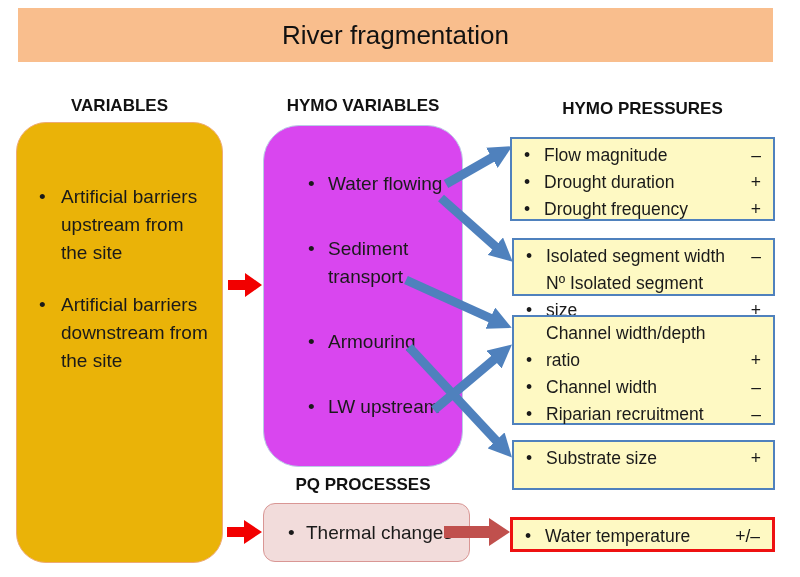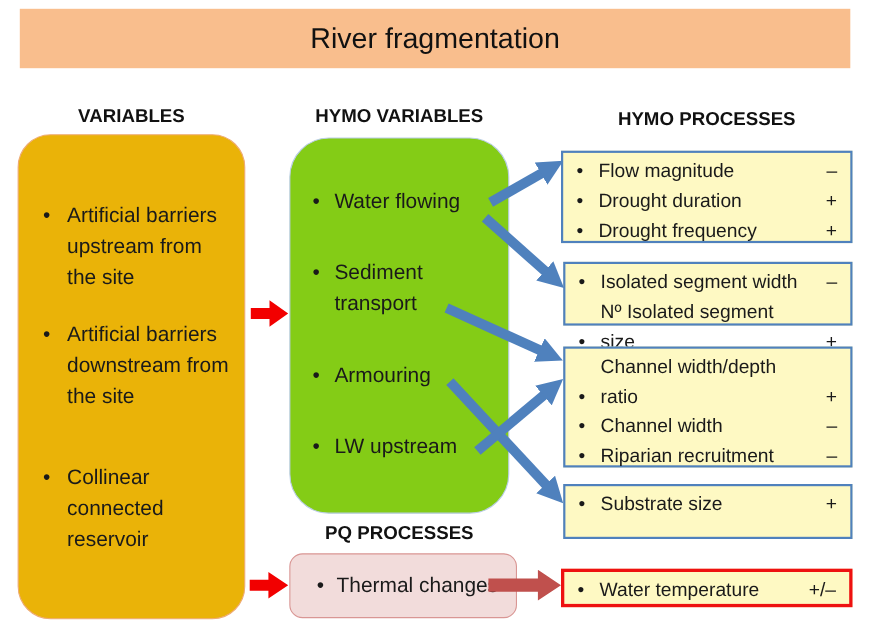--- a/index.html
+++ b/index.html
@@ -12,24 +12,24 @@
   .hdr-pressures{left:16px;top:96px;width:207px;}
   .hdr-hymo-proc{left:255px;top:96px;width:216px;}
   .hdr-hymo-var{left:510px;top:99px;width:265px;}
   .hdr-pq{left:255px;top:475px;width:216px;}
 
   .orange-box{position:absolute;left:16px;top:122px;width:207px;height:441px;background:#eab308;
               border:1px solid #eeab74;border-radius:30px;box-sizing:border-box;padding:60px 14px 0 20px;}
   .orange-box .li{position:relative;padding-left:24px;font-size:19px;line-height:28px;}
   .orange-box .li::before{content:"•";position:absolute;left:2px;top:0;}
   .orange-box .li.m1{margin-bottom:24px;}
-  .orange-box .li.m2{margin-bottom:46px;}
+  .orange-box .li.m2{margin-bottom:30px;}
 
-  .blue-box{position:absolute;left:263px;top:125px;width:200px;height:342px;background:#84cc16;
-            border:1px solid #b9cde5;border-radius:36px;box-sizing:border-box;padding:44px 10px 0 20px;}
+  .blue-box{position:absolute;left:263px;top:125px;width:200px;height:342px;background:#d946ef;
+            border:1px solid #b9cde5;border-radius:36px;box-sizing:border-box;padding:44px 10px 0 44px;}
   .blue-box .li{position:relative;padding-left:20px;font-size:19px;line-height:28px;margin-bottom:37px;}
   .blue-box .li::before{content:"•";position:absolute;left:0;top:0;}
 
   .pink-box{position:absolute;left:263px;top:503px;width:207px;height:59px;background:#f2dcdb;
             border:1px solid #d99694;border-radius:12px;box-sizing:border-box;
             display:flex;align-items:center;padding-left:26px;}
   .pink-box .li{position:relative;padding-left:16px;font-size:19px;line-height:24px;}
   .pink-box .li::before{content:"•";position:absolute;left:-2px;top:0;}
 
   .var-box{position:absolute;background:#fef9c3;border:2px solid #4f81bd;box-sizing:border-box;
@@ -47,27 +47,26 @@
 <body>
 
 <div class="stage">
 
   <div class="banner">
     <span class="t">River fragmentation</span>
   </div>
 
   <div class="col-hdr hdr-pressures">VARIABLES</div>
   <div class="col-hdr hdr-hymo-proc">HYMO VARIABLES</div>
-  <div class="col-hdr hdr-hymo-var">HYMO PROCESSES</div>
+  <div class="col-hdr hdr-hymo-var">HYMO PRESSURES</div>
   <div class="col-hdr hdr-pq">PQ PROCESSES</div>
 
   <div class="orange-box">
     <div class="li m1">Artificial barriers upstream  from the site</div>
     <div class="li m2">Artificial barriers downstream from the site</div>
-    <div class="li">Collinear connected reservoir</div>
   </div>
 
   <div class="blue-box">
     <div class="li">Water flowing</div>
     <div class="li">Sediment transport</div>
     <div class="li">Armouring</div>
     <div class="li" style="margin-bottom:0">LW upstream</div>
   </div>
 
   <div class="pink-box">

